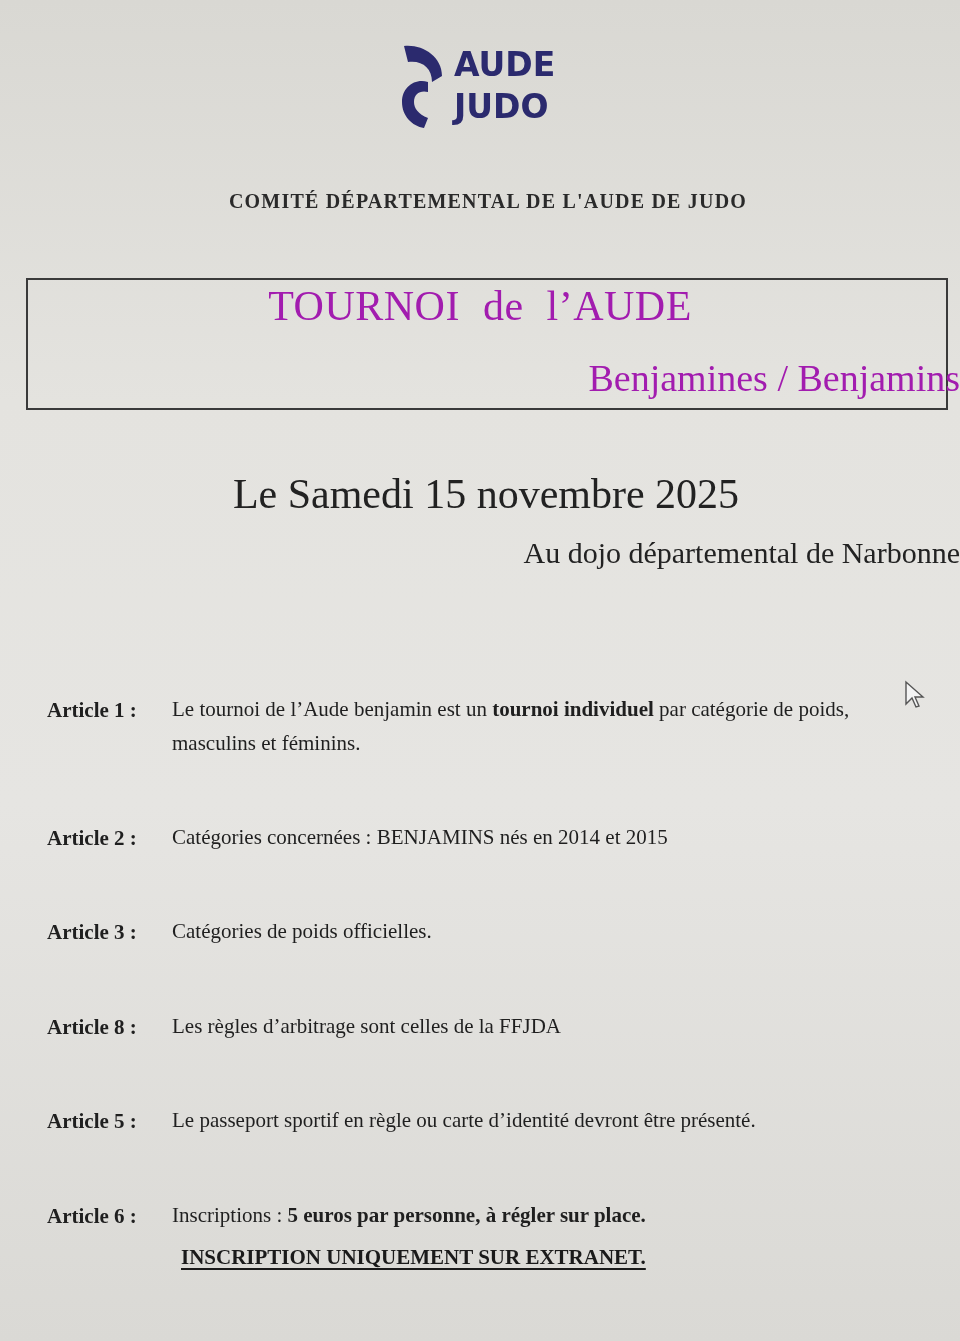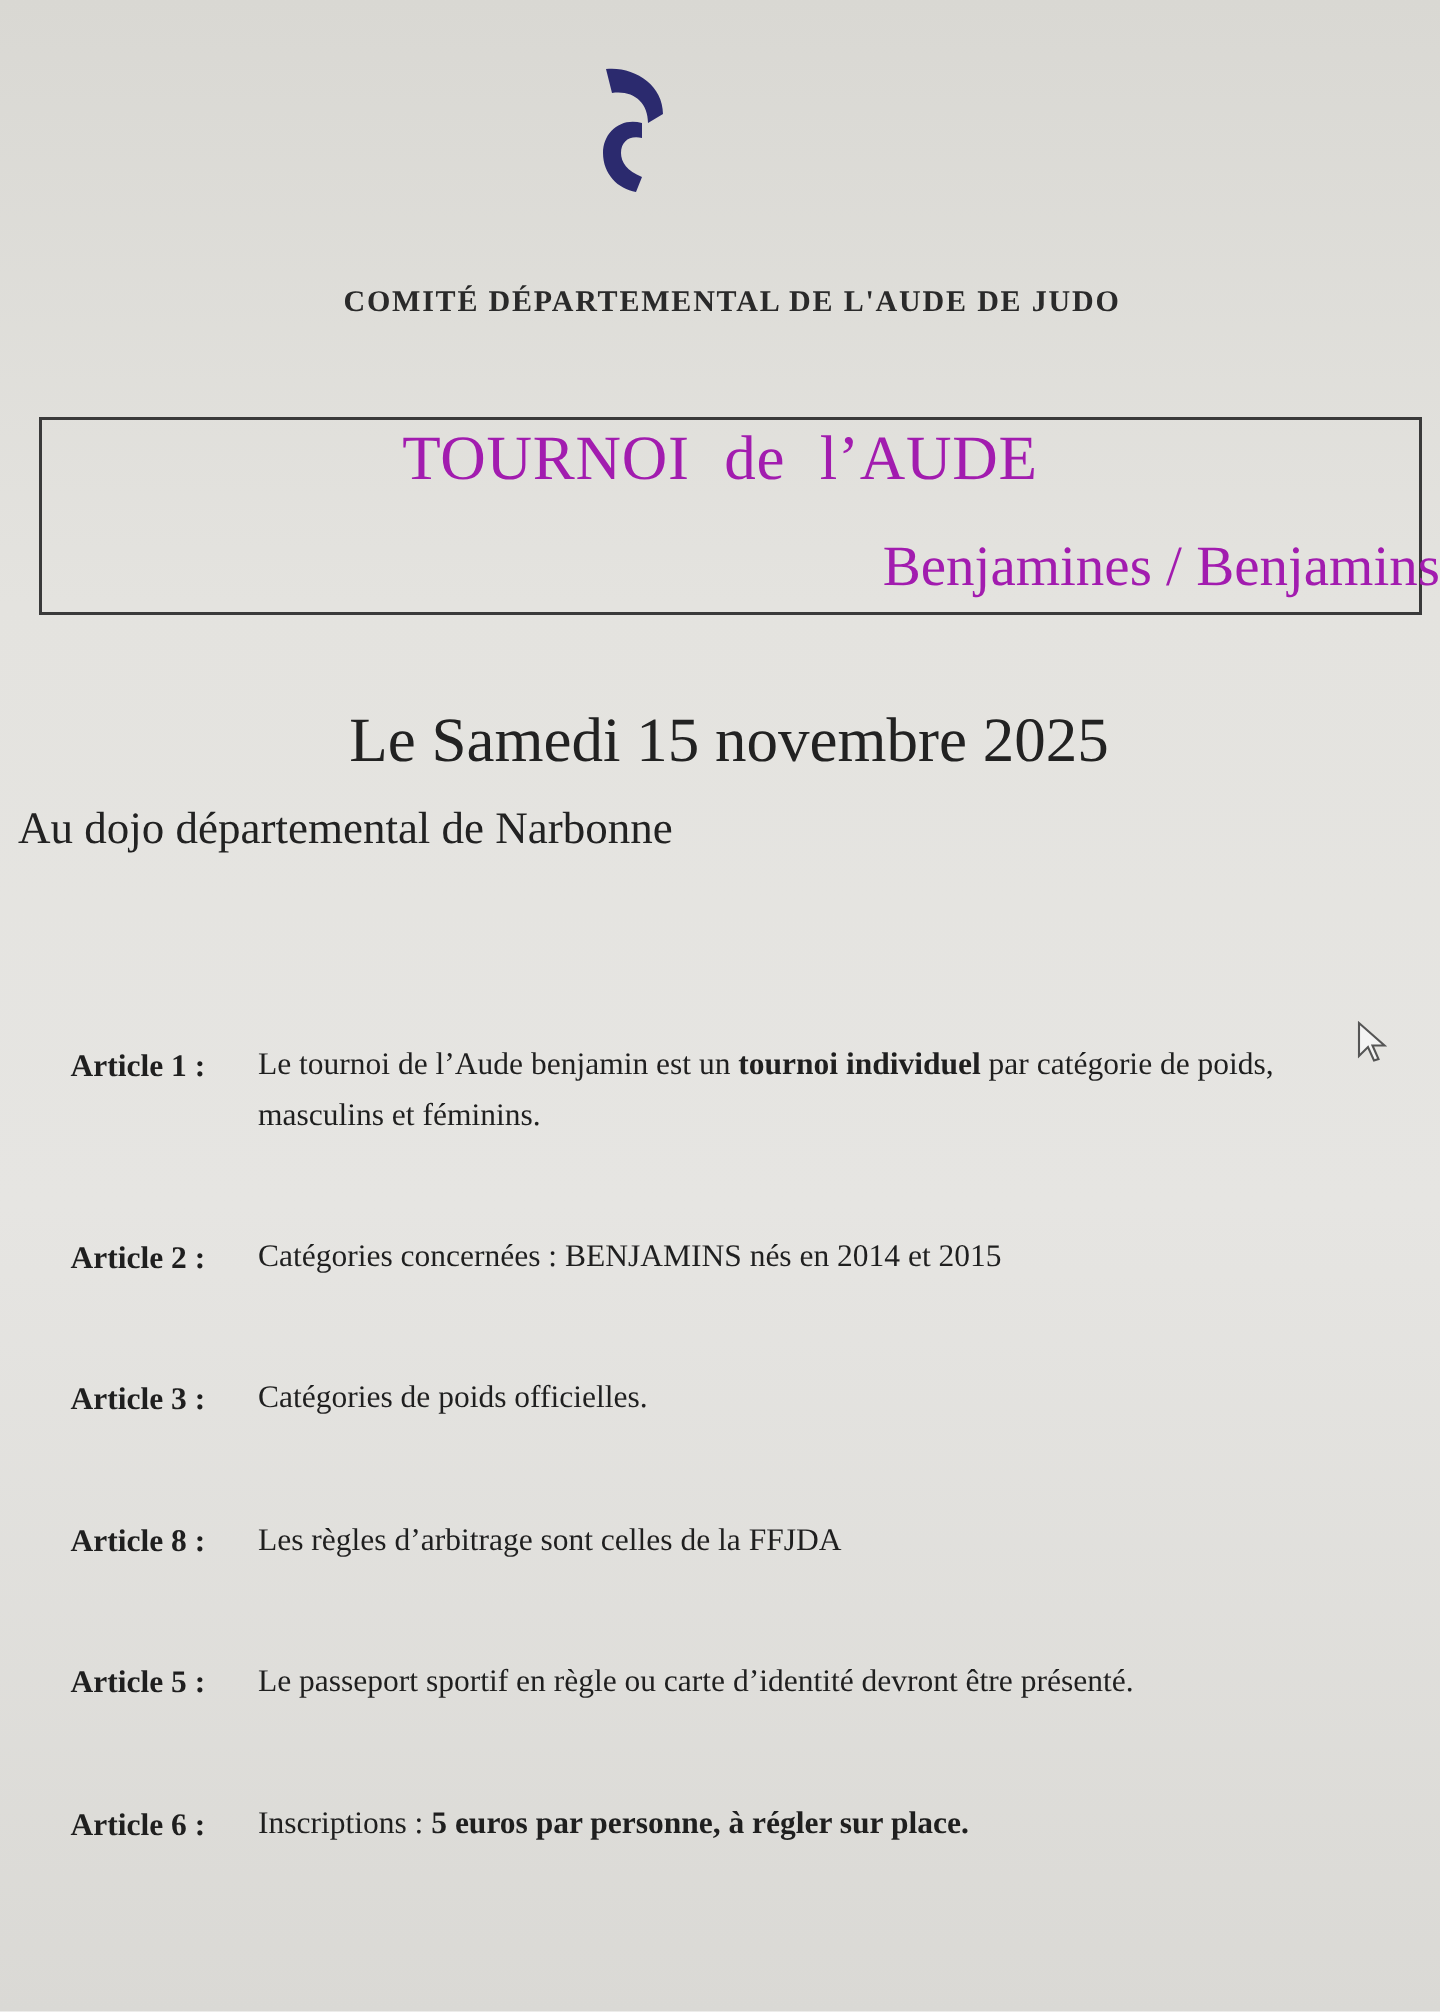--- a/index.html
+++ b/index.html
@@ -12,40 +12,44 @@
   }
   .page { position:absolute; left:0; top:0; width:960px; height:1341px; }
   .logo { position:absolute; left:398px; top:40px; width:170px; height:92px; }
   .logo svg { position:absolute; left:0; top:2px; }
   .logo-text { position:absolute; left:56px; top:4px; font-family:"DejaVu Sans", sans-serif; font-weight:bold; color:#2b2a6e; font-size:33px; line-height:42px; letter-spacing:0px; }
   .committee { position:absolute; left:0; width:976px; top:190px; text-align:center; font-size:20px; font-weight:bold; letter-spacing:1.2px; color:#2a2a2a; font-variant: small-caps; }
   .title-box { position:absolute; left:26px; top:278px; width:922px; height:132px; border:2px solid #3a3a3a; box-sizing:border-box; }
   .title-1 { position:absolute; left:0; right:0; top:282px; text-align:center; font-size:42px; color:#a21caf; letter-spacing:0.5px; word-spacing:12px; }
   .title-2 { position:absolute; left:0; right:0; top:356px; text-align:right; font-size:38px; color:#a21caf; }
   .date { position:absolute; left:0; right:0; top:470px; text-align:center; font-size:42px; color:#222; padding-left:12px; }
-  .venue { position:absolute; left:0; right:0; top:536px; text-align:left; font-size:30px; color:#222; padding-left:12px; }
+  .venue { position:absolute; left:0; right:0; top:536px; text-align:right; font-size:30px; color:#222; padding-left:12px; }
   .address { position:absolute; left:0; right:0; top:594px; text-align:center; font-size:23px; color:#222; padding-left:6px; word-spacing:2px; }
   .article { position:absolute; left:32px; width:900px; font-size:21px; color:#1f1f1f; }
   .article .label { position:absolute; left:0; top:0; font-weight:bold;margin-left:15px; }
   .article .body { position:absolute; left:140px; top:0; width:760px; line-height:34px; }
   .article .body .cont { display:block; }
   b { font-weight:bold; }
   .extranet { position:absolute; left:181px; top:1245px; font-size:21px; font-weight:bold; text-decoration:underline; text-underline-offset:4px; color:#1a1a1a; }
   .cursor { position:absolute; left:904px; top:680px; }
 </style>
 </head>
 <body>
 
 <div class="page">
 
   <div class="logo">
     <svg width="48" height="88" viewBox="0 0 48 88">
       <path d="M6 4 C24 2 44 14 44 34 L34 40 C34 26 24 18 10 20 Z" fill="#2b2a6e"></path>
       <path d="M30 40 C16 36 4 46 4 60 C4 74 14 84 26 86 L30 76 C20 72 16 66 16 60 C16 52 22 48 30 50 Z" fill="#2b2a6e"></path>
     </svg>
+    <div class="logo-text">
+      <div>AUDE</div>
+      <div>JUDO</div>
+    </div>
   </div>
 
   <div class="committee">COMITÉ DÉPARTEMENTAL DE L'AUDE DE JUDO</div>
 
   <div class="title-box"></div>
   <div class="title-1">TOURNOI de l’AUDE</div>
   <div class="title-2">Benjamines / Benjamins</div>
 
   <div class="date">Le Samedi 15 novembre 2025</div>
   <div class="venue">Au dojo départemental de Narbonne</div>
@@ -78,17 +82,18 @@
     <div class="body" style="top:-6px;">Le passeport sportif en règle ou carte d’identité devront être présenté.</div>
   </div>
 
   <div class="article" style="top:1204px;">
     <span class="label">Article 6 :</span>
     <div class="body" style="top:-6px;">
       <span>Inscriptions : </span><b>5 euros par personne, à régler sur place.</b>
     </div>
   </div>
 
+  <div class="extranet">INSCRIPTION UNIQUEMENT SUR EXTRANET.</div>
 
   <svg class="cursor" width="22" height="30" viewBox="0 0 22 30">
     <path d="M2 2 L2 24 L8 18 L12 27 L15 26 L11 17 L19 17 Z" fill="#f4f4f4" stroke="#555" stroke-width="1.4"></path>
   </svg>
 </div>
 
 </body></html>

